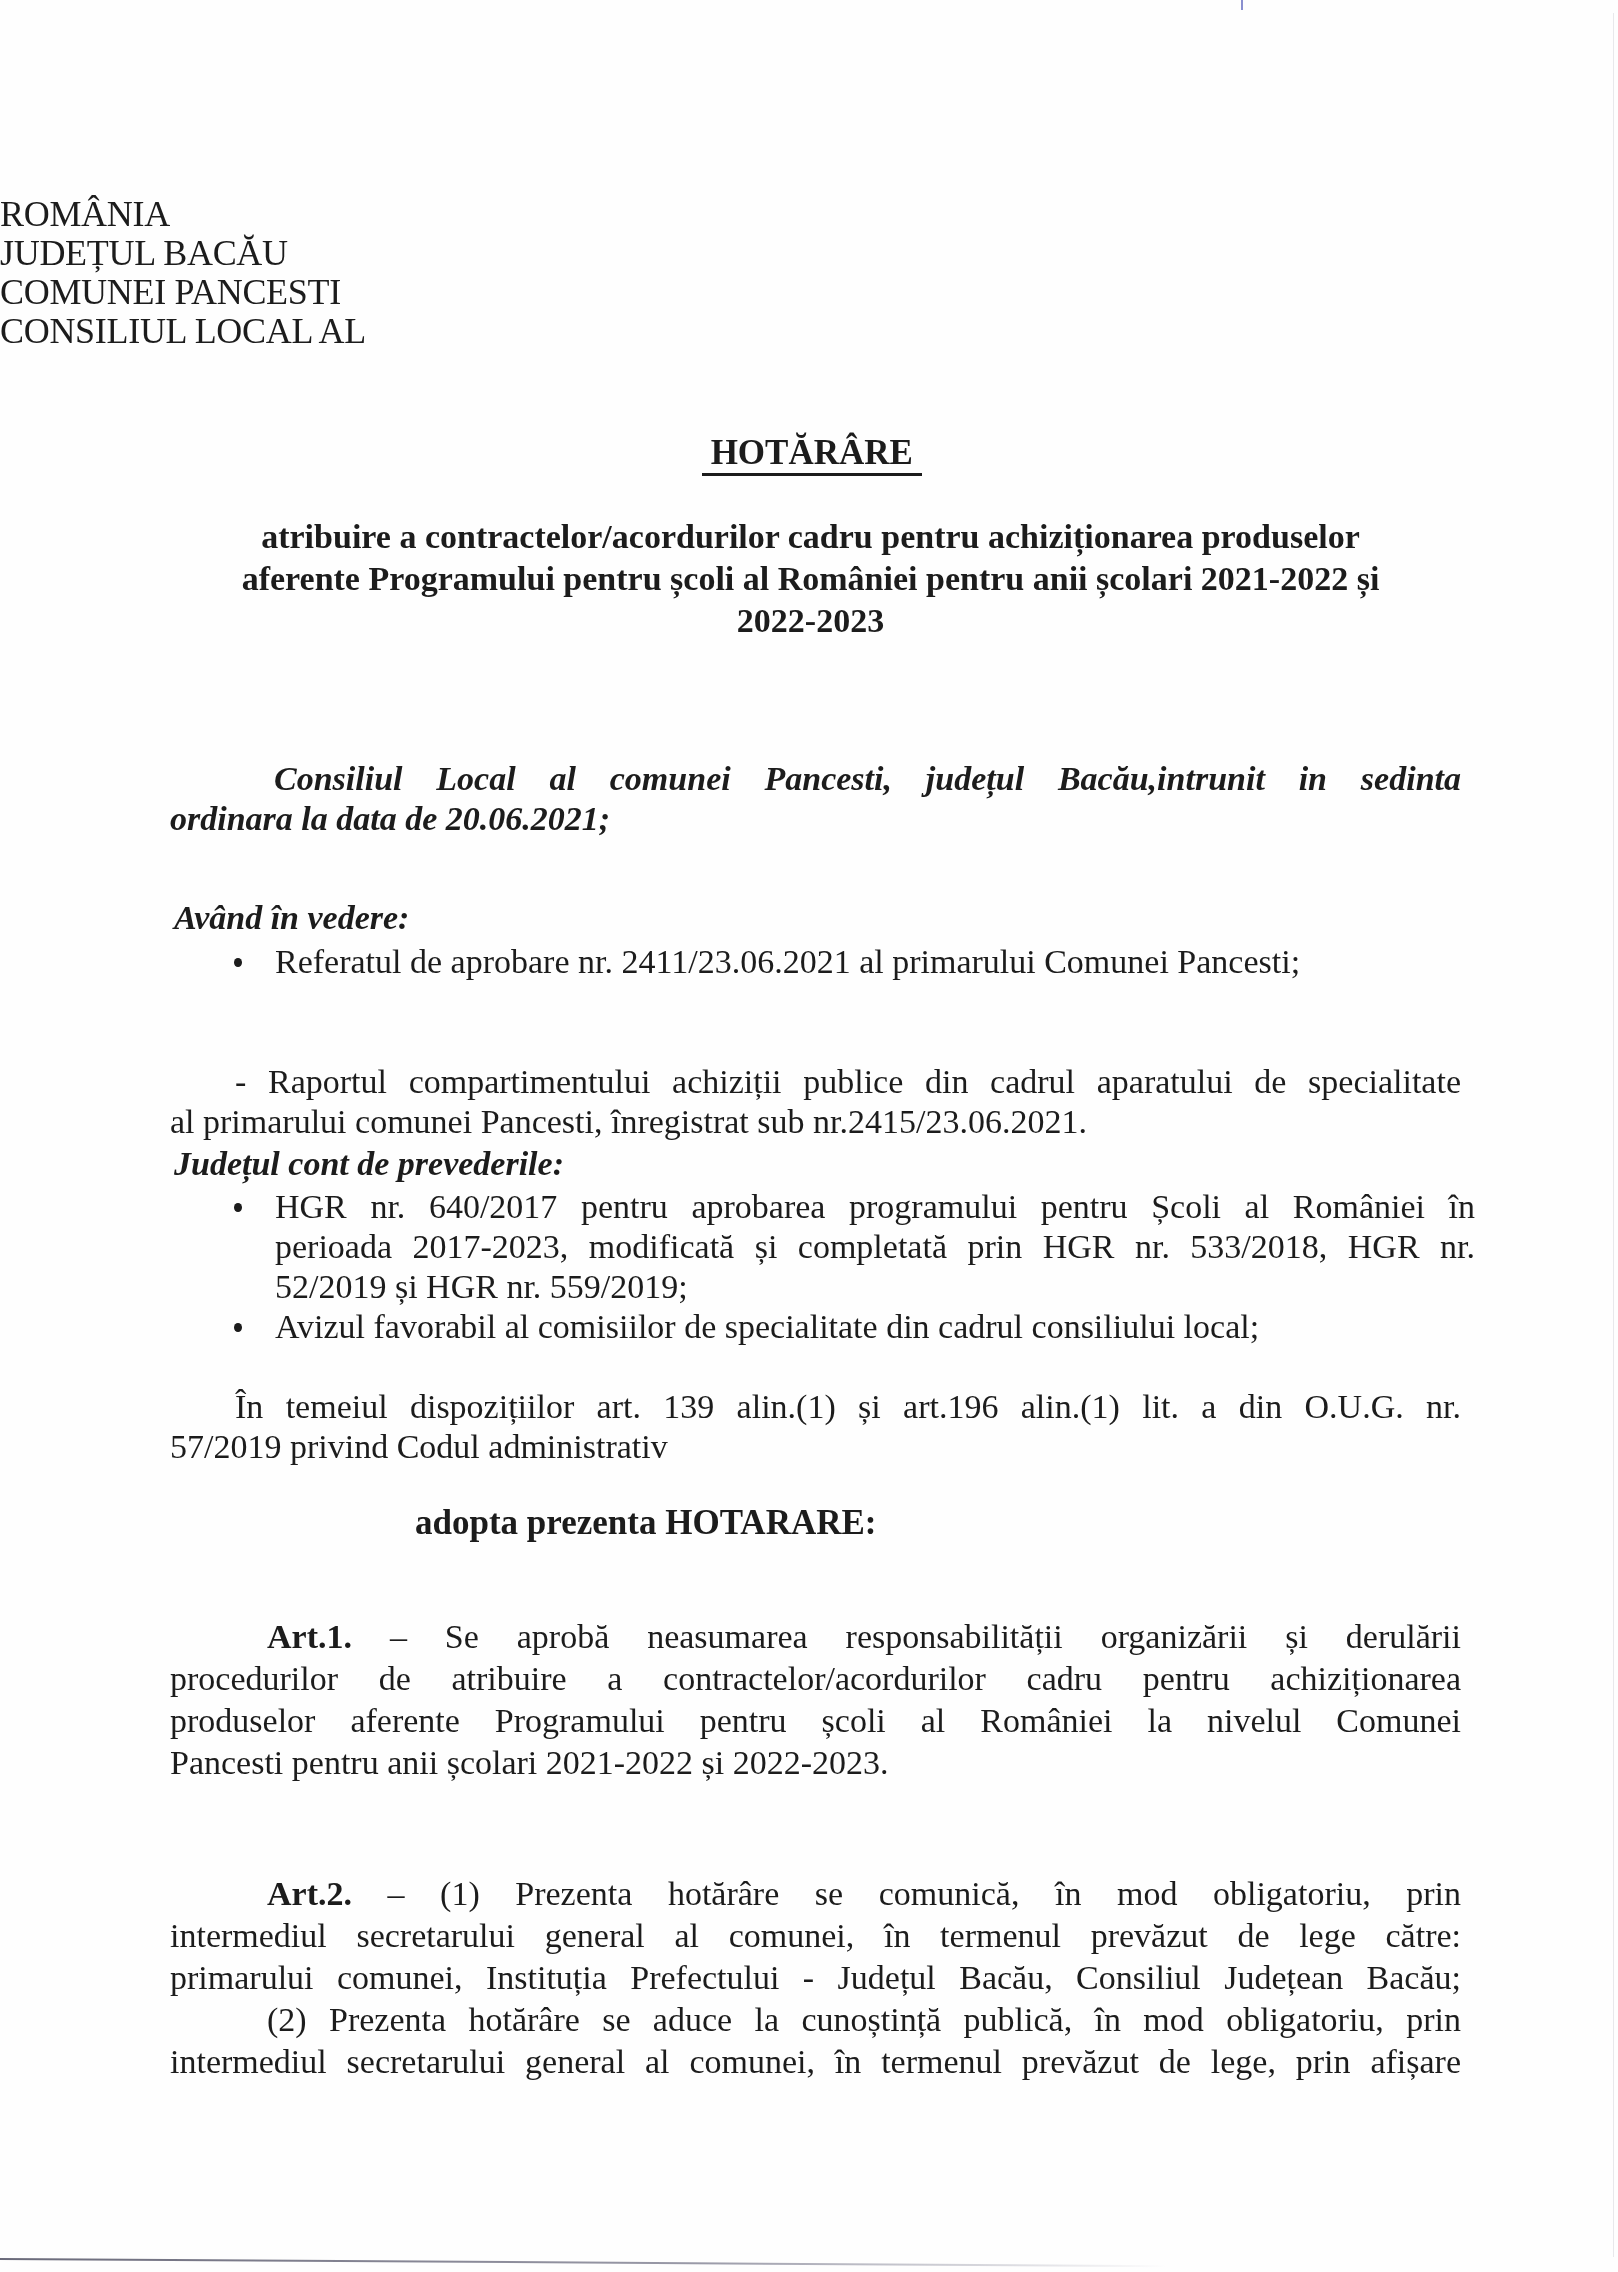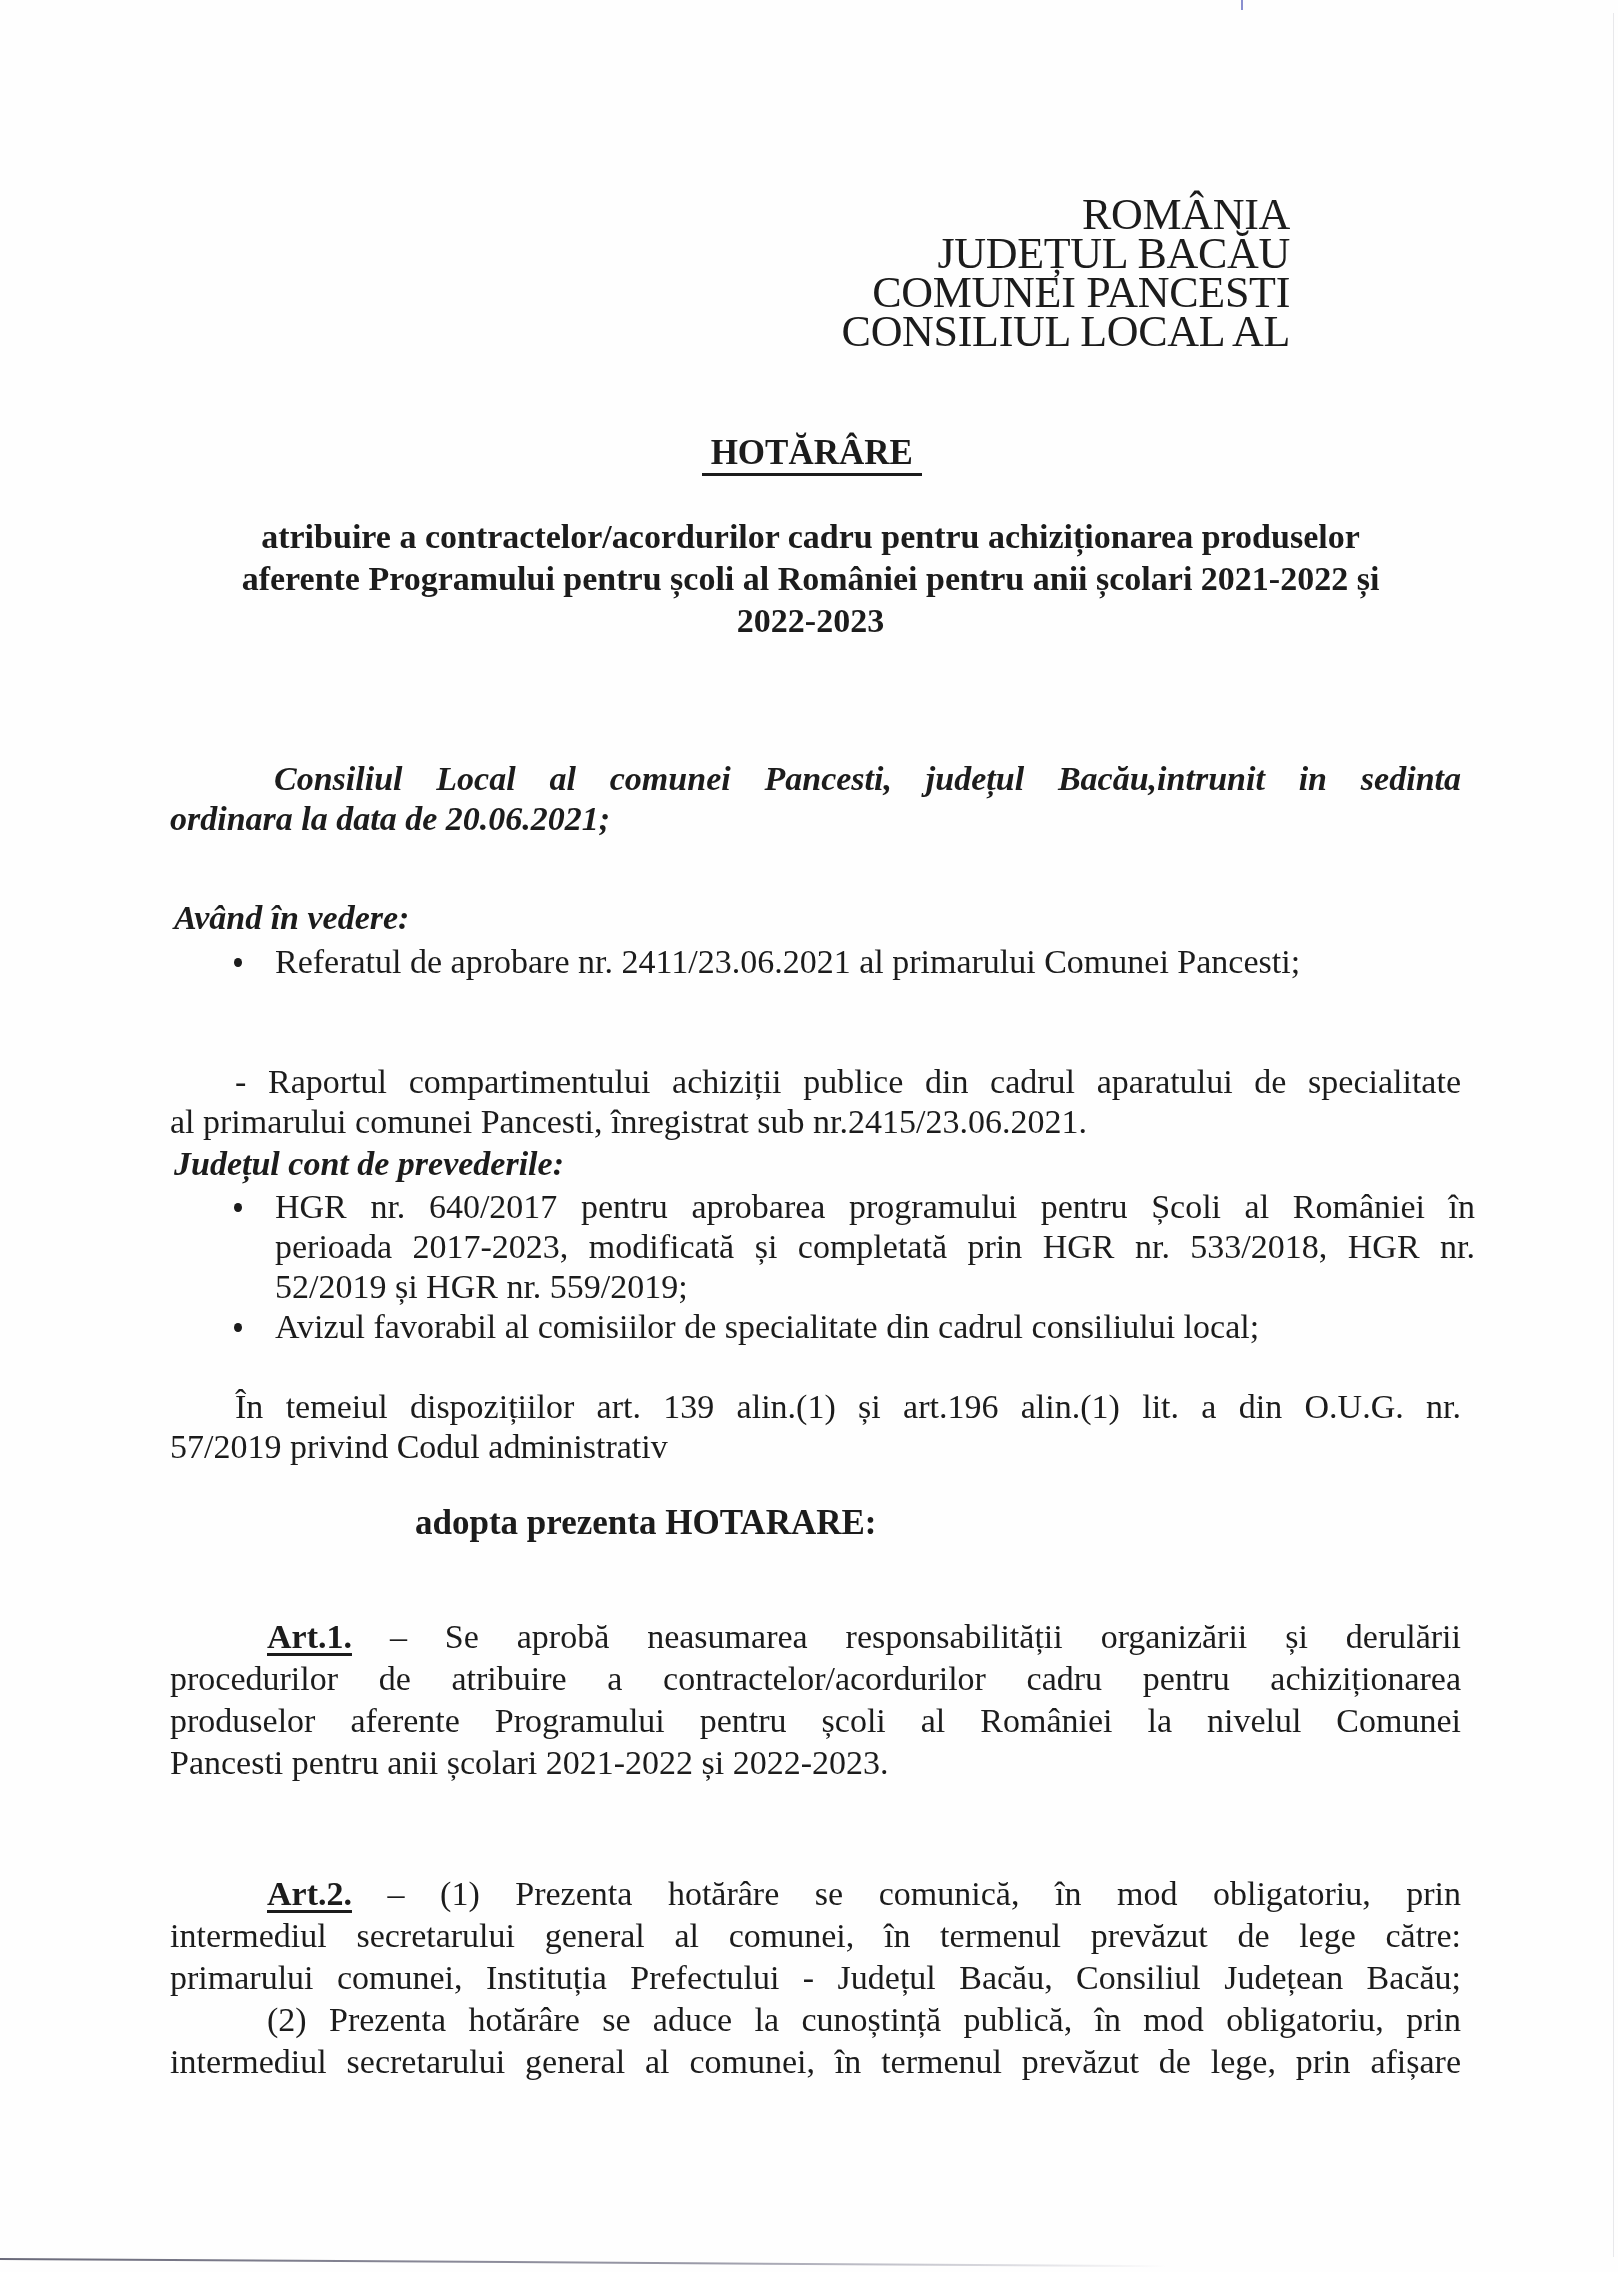--- a/index.html
+++ b/index.html
@@ -47,22 +47,22 @@
       width: 1.3px;
       height: 2244px;
       background: rgba(210,210,215,0.5);
     }
 
     .header-block {
       position: absolute;
       left: 0;
       width: 1290px;
       top: 195px;
-      text-align: right;
-      font-size: 44px;
+      text-align: left;
+      font-size: 36px;
       line-height: 39px;
       letter-spacing: -0.3px;
     }
     .header-block div { white-space: nowrap; }
 
     .doc-title {
       position: absolute;
       left: 0;
       width: 1619px;
       top: 433px;
@@ -177,21 +177,20 @@
     .article {
       position: absolute;
       left: 170px;
       width: 1291px;
       font-size: 34px;
       line-height: 42px;
     }
     .article .first { padding-left: 97px; }
     .art-label {
       font-weight: bold;
-      text-decoration: underline;
       text-decoration-thickness: 3.2px;
       text-underline-offset: 5.2px;
     }
     .article .para2 { padding-left: 97px; }
   </style>
 </head>
 <body>
 
 <div class="page">
   <div class="scan-mark-top"></div>

